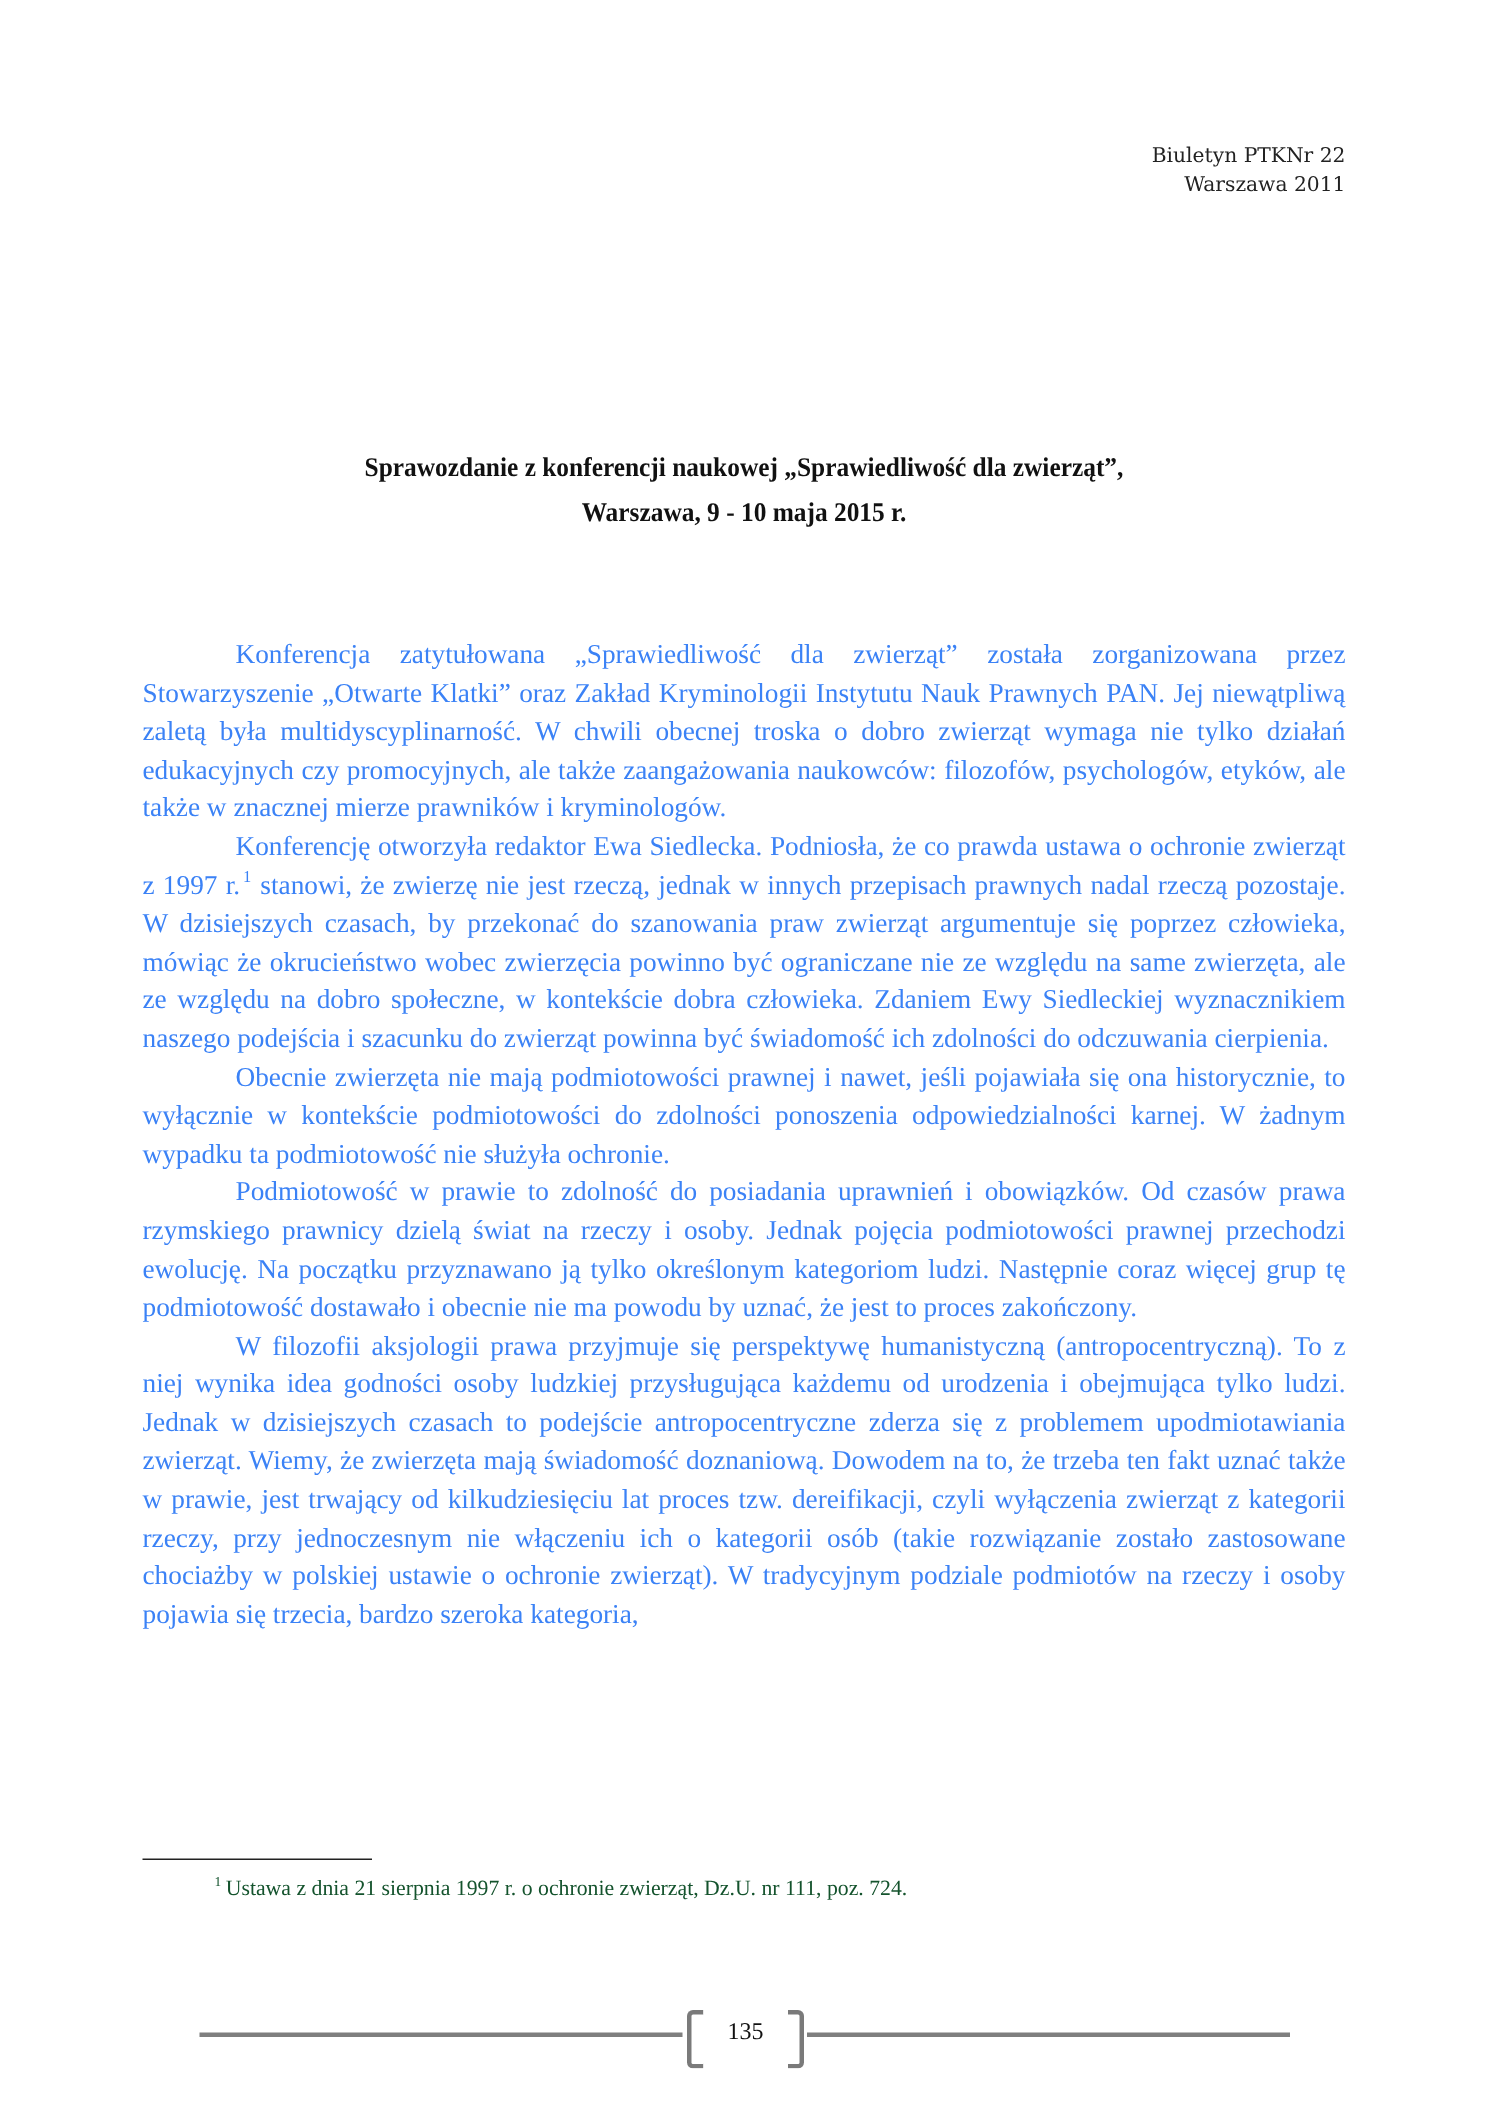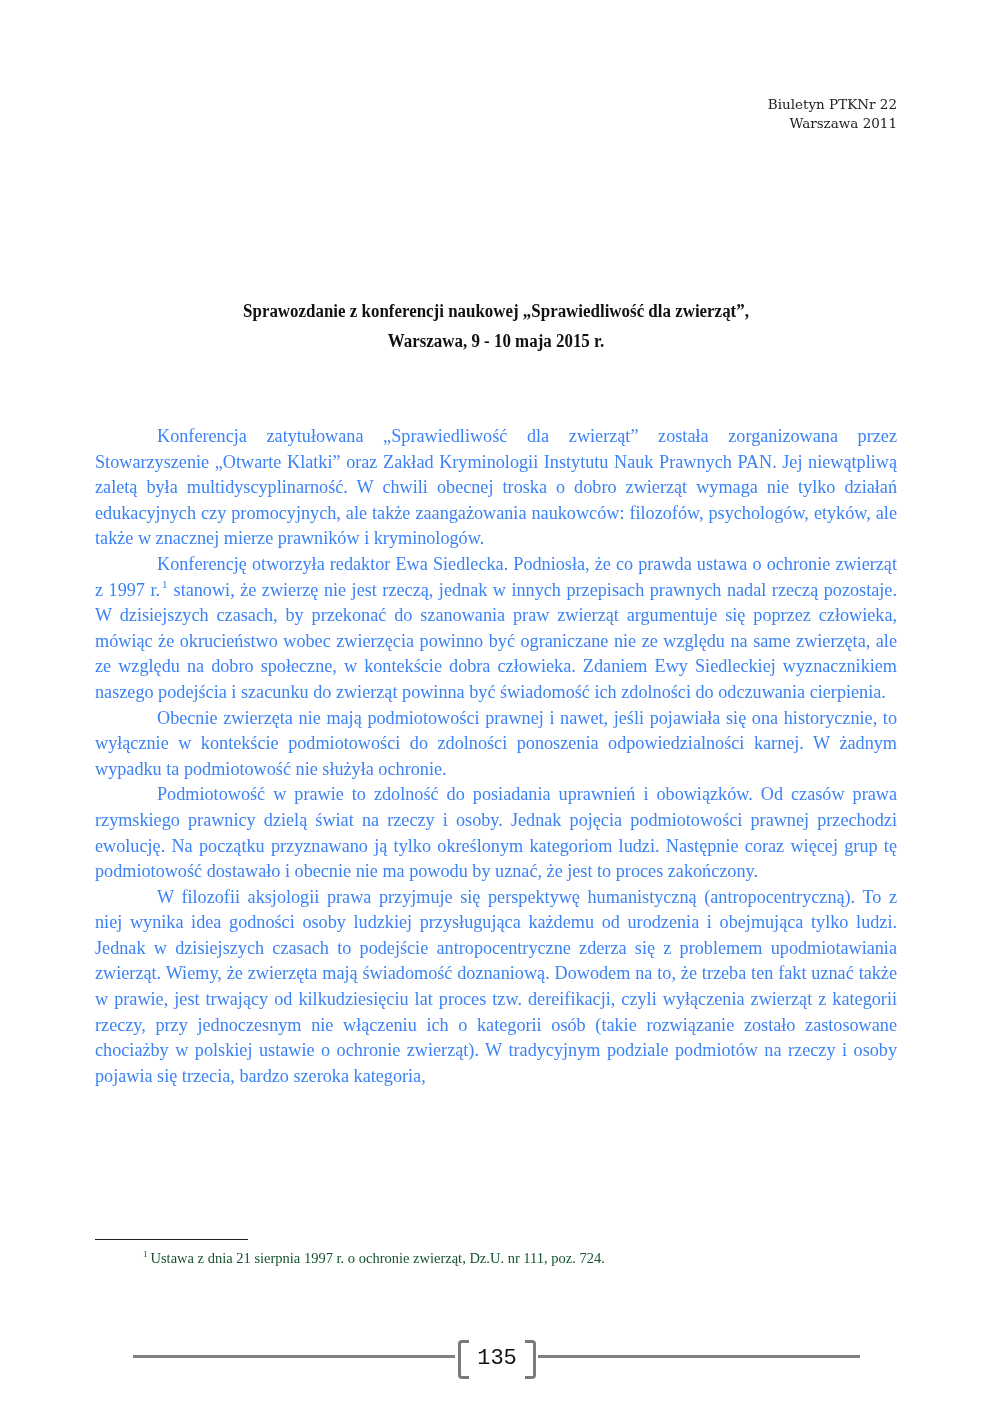--- a/index.html
+++ b/index.html
@@ -43,21 +43,21 @@
   .footer-line.left { left: 133px; width: 322px; }
   .footer-line.right { left: 538px; width: 322px; }
   .bracket {
     position: absolute; top: 1340px; width: 8px; height: 33px; border: 3px solid #7a7a7a;
     border-radius: 4px;
   }
   .bracket.left { left: 458px; border-right: none; border-top-right-radius: 0; border-bottom-right-radius: 0; }
   .bracket.right { left: 525px; border-left: none; border-top-left-radius: 0; border-bottom-left-radius: 0; }
   .page-number {
     position: absolute; top: 1346px; left: 472px; width: 50px; text-align: center;
-    font-family: Liberation Mono, monospace; font-size: 22px; color: #111;
+    font-family: Liberation Serif, serif; font-size: 16px; color: #111;
   }
 </style>
 </head>
 <body>
 
 <div class="page">
 
   <div class="header-right">
     <div>Biuletyn PTKNr 22</div>
     <div>Warszawa 2011</div>

